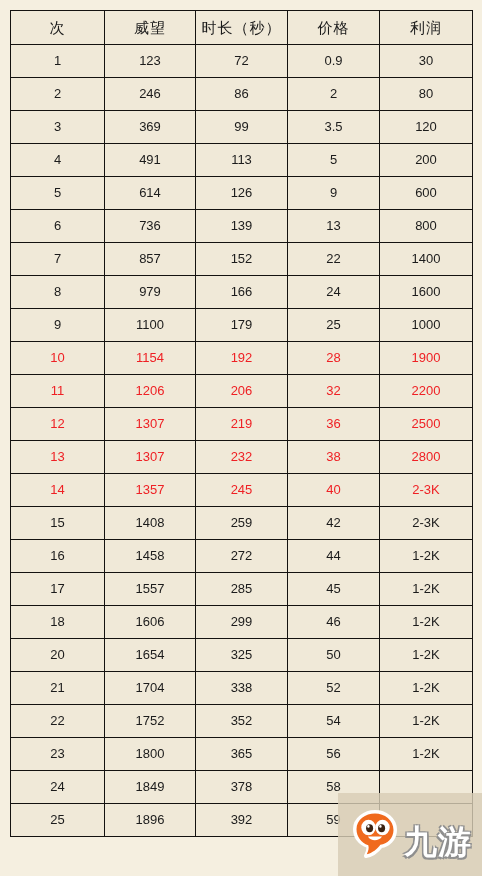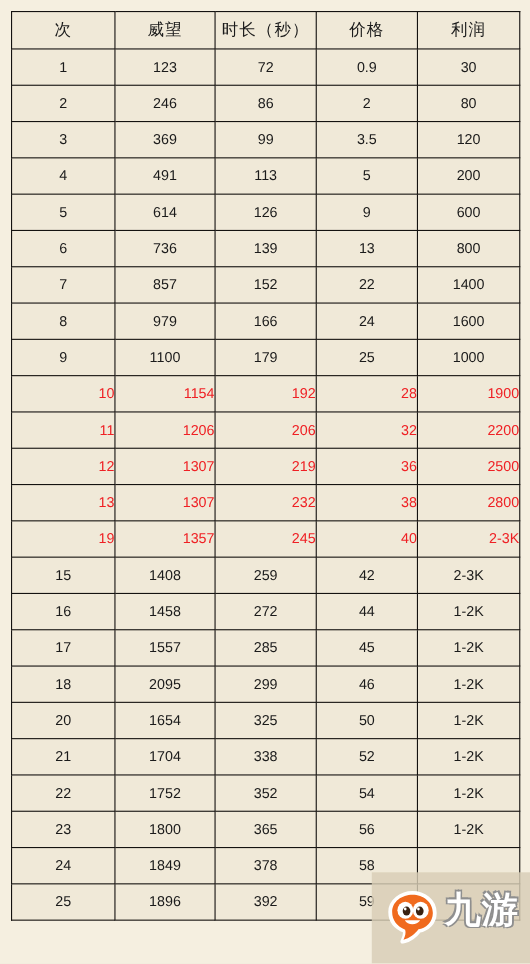--- a/index.html
+++ b/index.html
@@ -63,40 +63,39 @@
 
   table.data-table thead th {
     height: 33px;
     line-height: 33px;
     font-size: 15px;
     letter-spacing: 1px;
   }
 
   table.data-table tr.row-highlight td {
     color: #ef2024;
-    text-align: right;
   }
 
   
   .watermark {
     position: absolute;
     left: 338px;
     top: 793px;
     width: 144px;
     height: 83px;
     background: rgba(216, 205, 182, 0.82);
     overflow: hidden;
     pointer-events: none;
   }
   .wm-inner {
     position: absolute;
     left: 14px;
     top: 17px;
     display: flex;
-    align-items: flex-start;
+    align-items: flex-end;
     gap: 6px;
   }
   .wm-mascot {
     width: 46px;
     height: 48px;
     position: relative;
     flex: 0 0 auto;
   }
   .wm-mascot svg { display: block; }
   .wm-text {
@@ -223,21 +222,21 @@
             <td>2500</td>
           </tr>
           <tr class="row-highlight">
             <td>13</td>
             <td>1307</td>
             <td>232</td>
             <td>38</td>
             <td>2800</td>
           </tr>
           <tr class="row-highlight">
-            <td>19</td>
+            <td>14</td>
             <td>1357</td>
             <td>245</td>
             <td>40</td>
             <td>2-3K</td>
           </tr>
           <tr>
             <td>15</td>
             <td>1408</td>
             <td>259</td>
             <td>42</td>
@@ -252,21 +251,21 @@
           </tr>
           <tr>
             <td>17</td>
             <td>1557</td>
             <td>285</td>
             <td>45</td>
             <td>1-2K</td>
           </tr>
           <tr>
             <td>18</td>
-            <td>2095</td>
+            <td>1606</td>
             <td>299</td>
             <td>46</td>
             <td>1-2K</td>
           </tr>
           <tr>
             <td>20</td>
             <td>1654</td>
             <td>325</td>
             <td>50</td>
             <td>1-2K</td>

